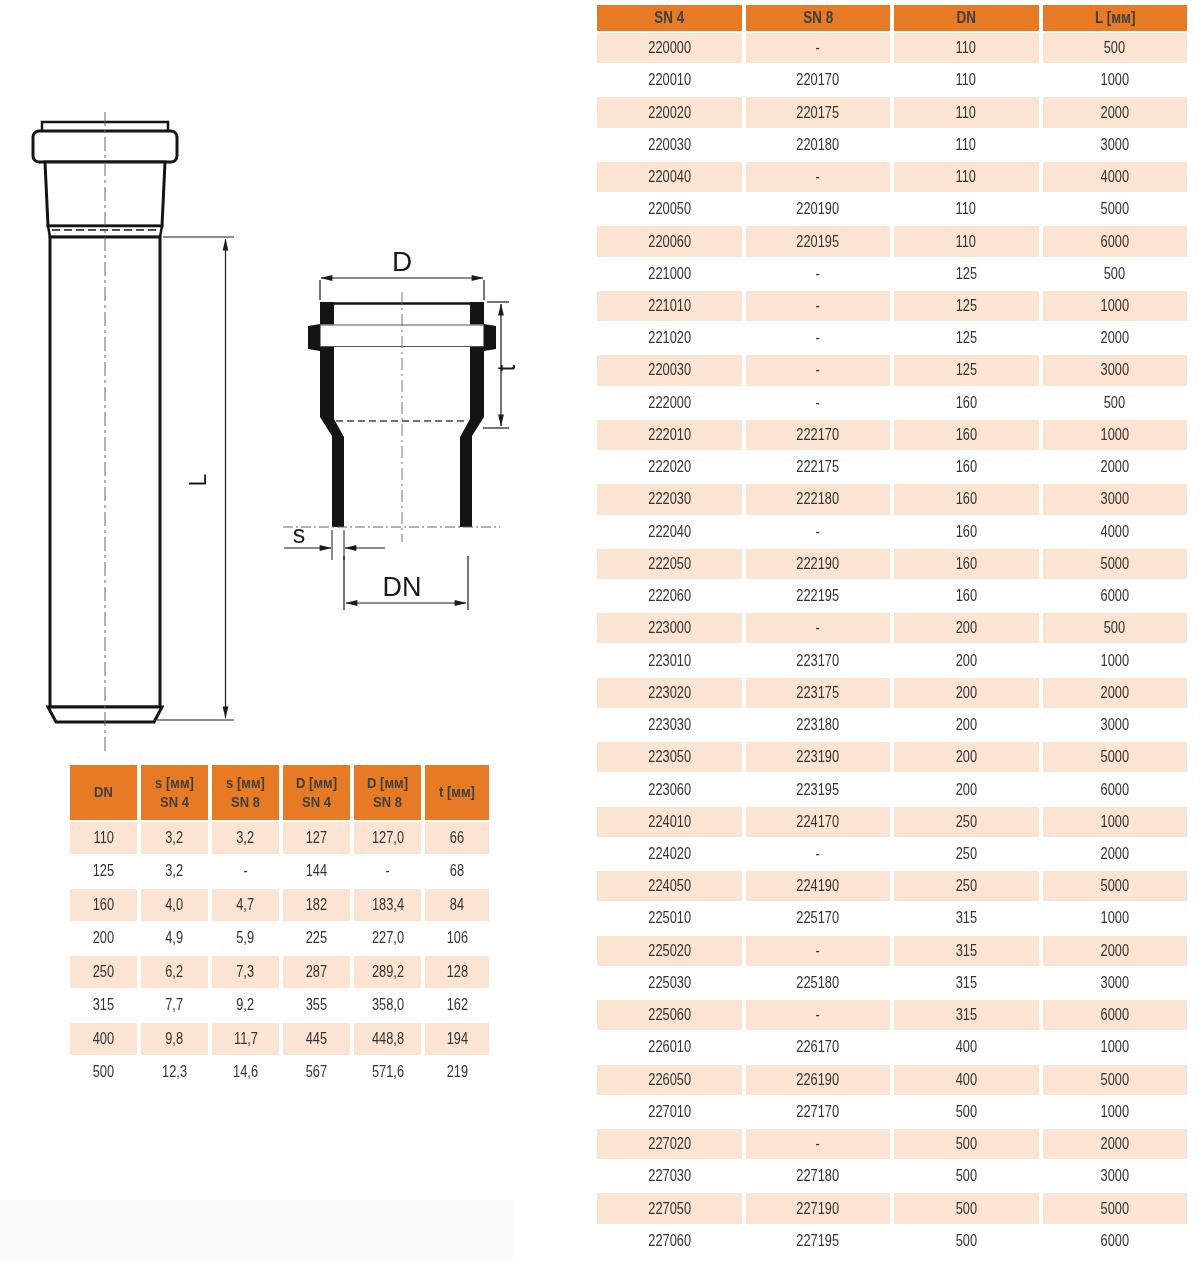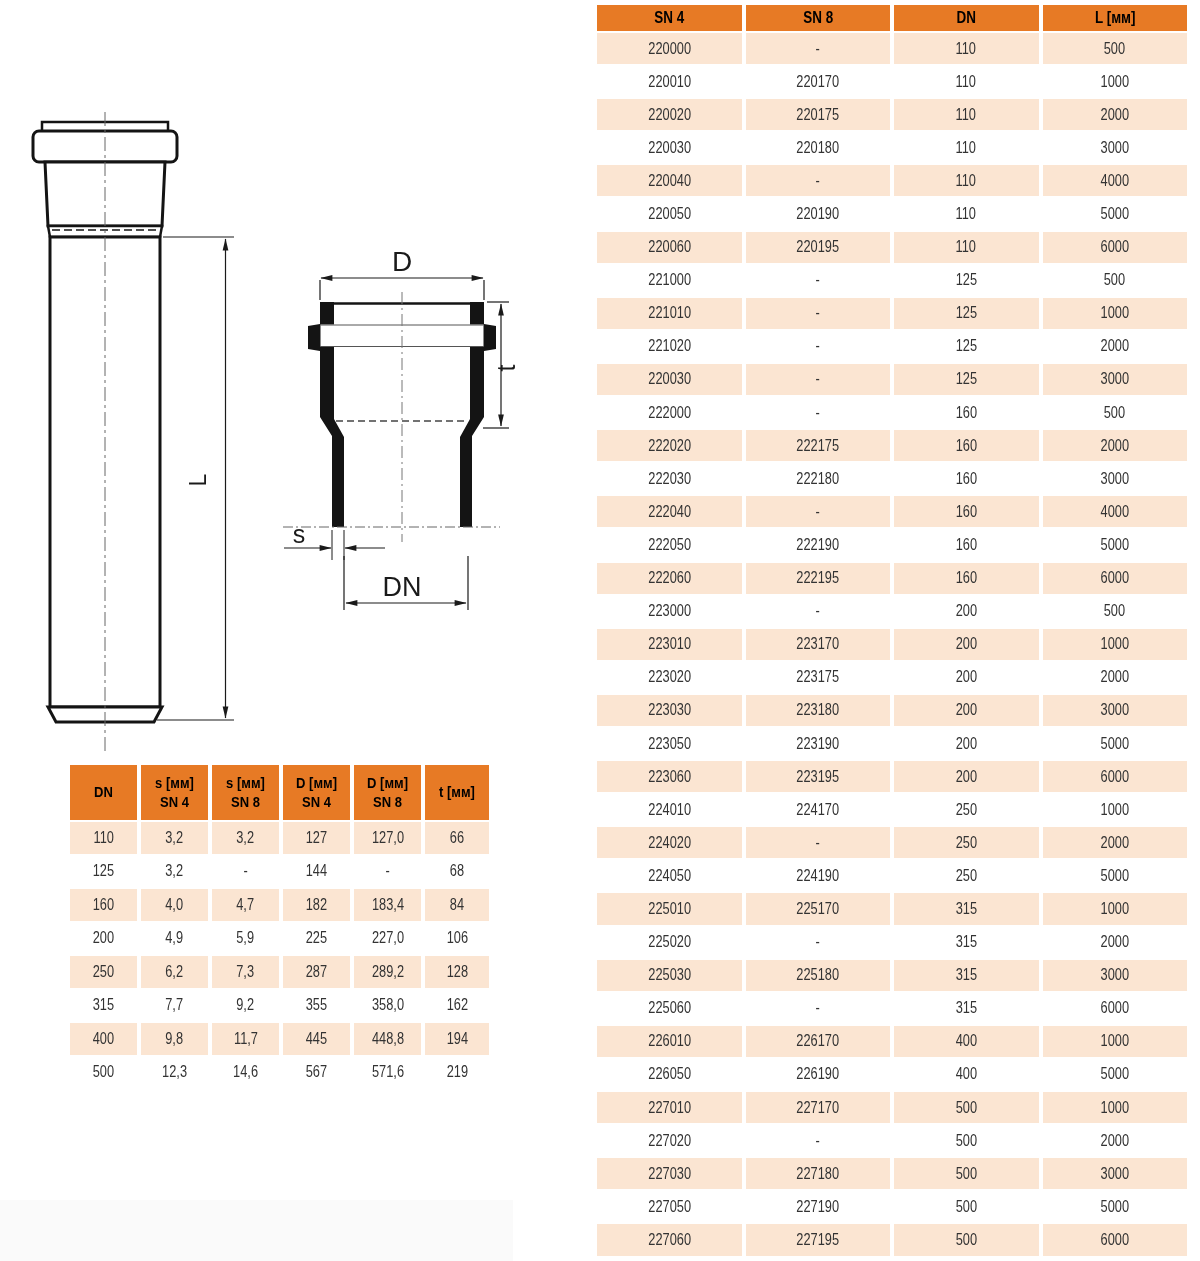--- a/index.html
+++ b/index.html
@@ -10,21 +10,21 @@
   .gray-strip {
     position:absolute; left:0; top:1200px; width:513px; height:61px;
     background:#fafafa;
   }
   
   table.data-grid {
     border-collapse:separate; border-spacing:4px 2px; table-layout:fixed;
     position:absolute;
   }
   table.data-grid th {
-    background:#e77a25; color:#000000; font-weight:bold;
+    background:#e77a25; color:#404040; font-weight:bold;
     text-align:center; vertical-align:middle; padding:0; line-height:1.18;
   }
   table.data-grid td {
     background:#ffffff; color:#333333; text-align:center; vertical-align:middle;
     padding:0; font-weight:normal;
   }
   table.data-grid tbody tr:nth-child(odd) td { background:#fbe5d2; }
   .cv { display:inline-block; transform:scaleX(0.8); transform-origin:center; white-space:nowrap; }
   th .cv { display:block; transform:scaleX(0.84); }
   #articles-table { left:593px; top:3px; width:598px; height:1255px; font-size:16px; }
@@ -295,20 +295,26 @@
           <td><span class="cv">125</span></td>
           <td><span class="cv">3000</span></td>
         </tr>
         <tr>
           <td><span class="cv">222000</span></td>
           <td><span class="cv">-</span></td>
           <td><span class="cv">160</span></td>
           <td><span class="cv">500</span></td>
         </tr>
         <tr>
+          <td><span class="cv">222010</span></td>
+          <td><span class="cv">222170</span></td>
+          <td><span class="cv">160</span></td>
+          <td><span class="cv">1000</span></td>
+        </tr>
+        <tr>
           <td><span class="cv">222020</span></td>
           <td><span class="cv">222175</span></td>
           <td><span class="cv">160</span></td>
           <td><span class="cv">2000</span></td>
         </tr>
         <tr>
           <td><span class="cv">222030</span></td>
           <td><span class="cv">222180</span></td>
           <td><span class="cv">160</span></td>
           <td><span class="cv">3000</span></td>

